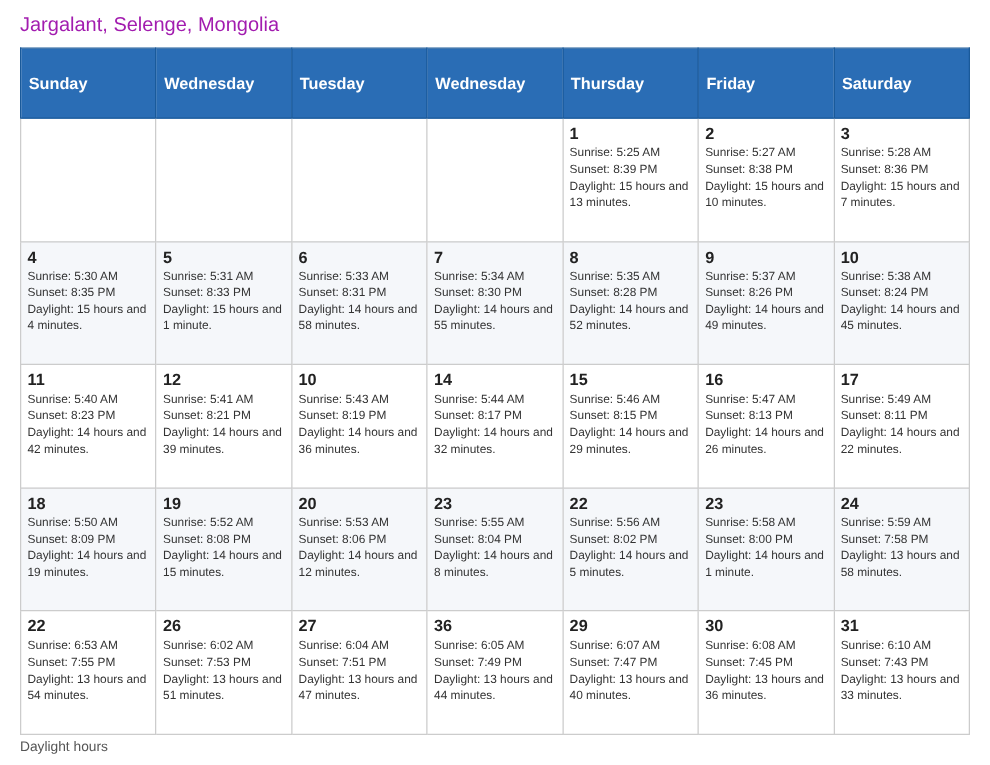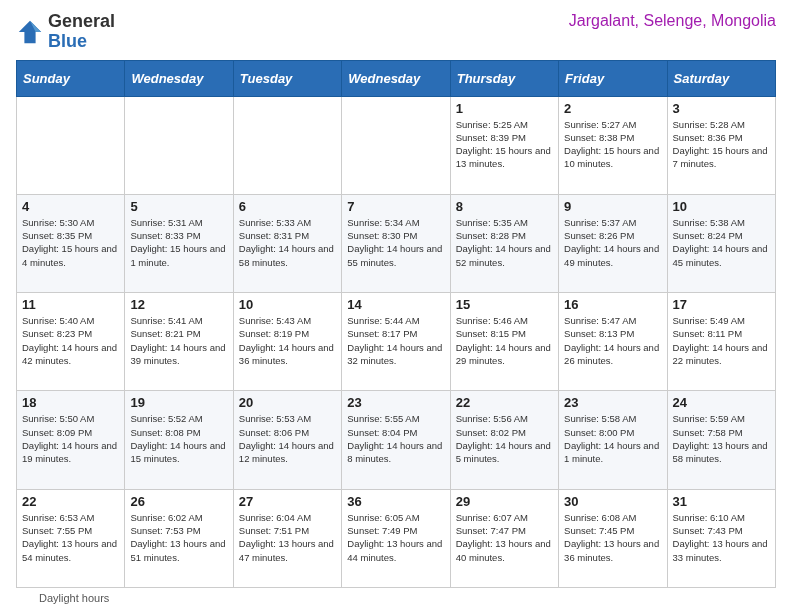--- a/index.html
+++ b/index.html
@@ -64,25 +64,24 @@
       flex: 1;
       border: 1px solid #ccc;
       border-collapse: collapse;
       width: 100%;
       table-layout: fixed;
     }
     .calendar th {
       background: #2a6db5;
       color: #fff;
       text-align: left;
-      padding: 10px 6px;
+      padding: 20px 6px;
       font-size: 13px;
       font-weight: bold;
       border: 1px solid #1a5a9a;
-      font-style: italic;
     }
     .calendar td {
       border: 1px solid #ccc;
       vertical-align: top;
       padding: 4px 5px;
       font-size: 10px;
       color: #333;
       height: 88px;
       background: #fff;
     }
@@ -104,38 +103,27 @@
     .empty {
       background: #fff !important;
     }
     
     .footer {
       margin-top: 4px;
       font-size: 11px;
       color: #555;
       display: flex;
       gap: 16px;
-      margin-left: 23px;
     }
   </style>
 </head>
 <body>
 
 <div class="page">
   <div class="header">
-    <div class="logo">
-      <svg class="logo-icon" viewBox="0 0 40 40">
-        <polygon points="20,4 36,20 28,20 28,36 12,36 12,20 4,20" fill="#2a6db5"></polygon>
-        <polygon points="20,4 36,20 28,20" fill="#5599d0"></polygon>
-      </svg>
-      <div class="logo-text">
-        <span class="logo-general">General</span>
-        <span class="logo-blue">Blue</span>
-      </div>
-    </div>
     <div class="title-block">
       <div class="location">Jargalant, Selenge, Mongolia</div>
     </div>
   </div>
 
   <table class="calendar">
     <thead>
       <tr>
       <th>Sunday</th>
           <th>Wednesday</th>

